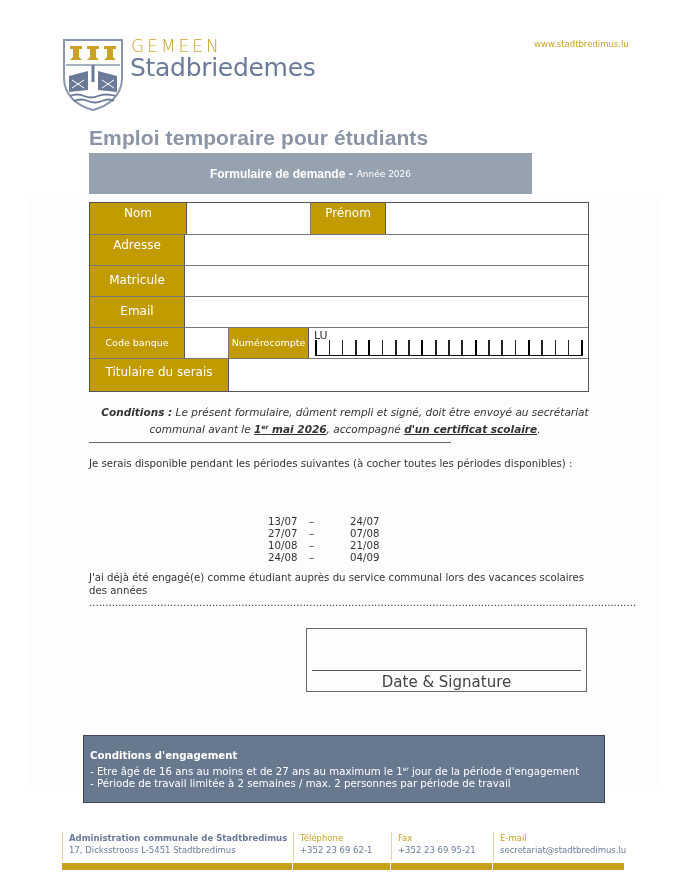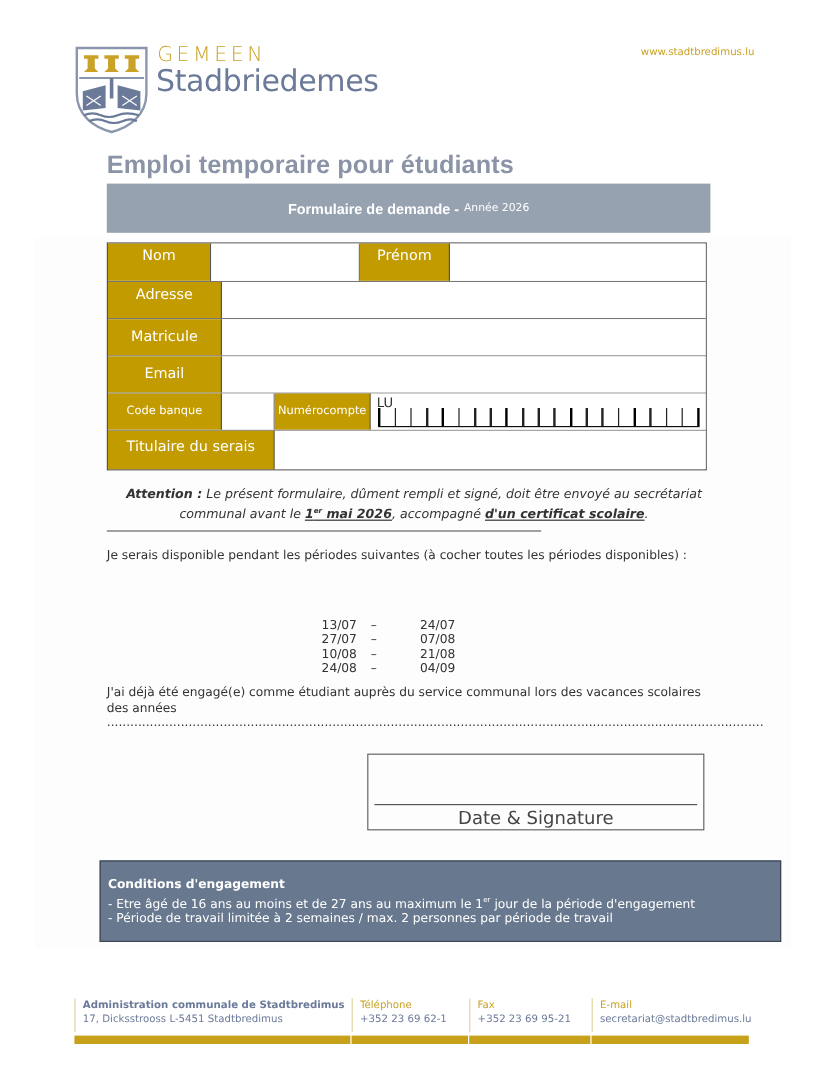--- a/index.html
+++ b/index.html
@@ -7,21 +7,21 @@
     .page-tint { position:absolute; left:29px; top:198px; width:630px; height:592px; background:#fdfdfd; }
 
     
     .logo { position:absolute; left:62px; top:38px; width:62px; height:74px; }
     .brand-small { position:absolute; left:131px; top:36px; font-size:17px; letter-spacing:3px; color:#c9a227; font-family:"DejaVu Sans",sans-serif; font-weight:300; }
     .brand-big { position:absolute; left:130px; top:53px; font-size:25px; color:#6b7a99; font-family:"DejaVu Sans",sans-serif; letter-spacing:-0.3px; }
     .website { position:absolute; left:534px; top:39px; font-size:8.5px; color:#c9a227; }
 
     
     .title { position:absolute; left:89px; top:126px; font-size:21px; font-weight:bold; color:#8a94a6; font-family:"Liberation Sans",sans-serif; letter-spacing:0.1px; }
-    .banner { position:absolute; left:89px; top:153px; width:503px; height:41px; background:#97a2b0; color:#fff; display:flex; align-items:center; justify-content:center; font-size:11px; }
+    .banner { position:absolute; left:89px; top:153px; width:443px; height:41px; background:#97a2b0; color:#fff; display:flex; align-items:center; justify-content:center; font-size:11px; }
     .banner b { font-weight:bold; font-family:"Liberation Sans",sans-serif; font-size:12px; }
     .banner span.sub { font-size:9px; margin-left:4px; }
 
     
     .form { position:absolute; left:89px; top:202px; width:500px; border:1px solid #555; box-sizing:border-box; }
     .row { display:flex; border-top:1px solid #777; height:31px; box-sizing:border-box; }
     .row:first-child { border-top:none; }
     .lbl { background:#c29b00; color:#fff; font-size:12px; text-align:center; padding-top:3px; box-sizing:border-box; border-right:1px solid #555; }
     .lbl.small { font-size:9.5px; display:flex; align-items:center; justify-content:center; padding-top:0; line-height:1.2; }
     .fld { background:#fff; box-sizing:border-box; }
@@ -44,21 +44,21 @@
     .periods .a { width:41px; }
     .periods .d { width:41px; text-align:left; padding-left:0; }
     .para2 { position:absolute; left:89px; top:572px; width:512px; font-size:10.2px; color:#333; line-height:12.5px; }
 
     
     .sig-box { position:absolute; left:306px; top:628px; width:281px; height:64px; border:1px solid #666; box-sizing:border-box; }
     .sig-line { position:absolute; left:5px; right:5px; top:41px; border-top:1px solid #555; }
     .sig-label { position:absolute; left:0; right:0; top:44px; text-align:center; font-size:15px; color:#444; }
 
     
-    .cond { position:absolute; left:83px; top:717px; width:568px; height:68px; background:#67788f; border:1px solid #3d4656; box-sizing:border-box; color:#fff; font-size:10.2px; padding:14px 6px 0 6px; line-height:12.5px; }
+    .cond { position:absolute; left:83px; top:735px; width:522px; height:68px; background:#67788f; border:1px solid #3d4656; box-sizing:border-box; color:#fff; font-size:10.2px; padding:14px 6px 0 6px; line-height:12.5px; }
     .cond b { font-weight:bold; }
 
     
     .footer { position:absolute; left:62px; top:832px; width:562px; height:38px; }
     .fcol { position:absolute; top:0; height:28px; border-left:1px solid #e4d5a0; padding-left:6px; font-size:8.5px; line-height:12px; }
     .fcol .h { color:#c9a227; }
     .fcol .h.dark { color:#6b7a99; font-weight:bold; }
     .fcol .v { color:#6b7a99; }
     .fbar { position:absolute; top:31px; height:7px; background:#c7a11a; }
   </style>
@@ -89,21 +89,21 @@
 <div class="website">www.stadtbredimus.lu</div>
 
 <div class="title">Emploi temporaire pour étudiants</div>
 <div class="banner">
   <b>Formulaire de demande -</b>
   <span class="sub">Année 2026</span>
 </div>
 
 <div class="form">
   <div class="row">
-    <div class="lbl" style="width:86px">Nom</div>
+    <div class="lbl" style="width:97px">Nom</div>
     <div class="fld br" style="width:124px"></div>
     <div class="lbl" style="width:75px">Prénom</div>
     <div class="fld" style="flex:1"></div>
   </div>
   <div class="row">
     <div class="lbl" style="width:95px">Adresse</div>
     <div class="fld" style="flex:1"></div>
   </div>
   <div class="row">
     <div class="lbl" style="width:95px;padding-top:7px">Matricule</div>
@@ -147,21 +147,21 @@
         </div>
     </div>
   </div>
   <div class="row" style="height:33px">
     <div class="lbl" style="width:139px;padding-top:6px">Titulaire du serais</div>
     <div class="fld" style="flex:1"></div>
   </div>
 </div>
 
 <div class="attention">
-  <b>Attention :</b><span> Le présent formulaire, dûment rempli et signé, doit être envoyé au secrétariat communal avant le </span><u><b><span>1</span><sup style="font-size:6px">er</sup><span> mai 2026</span></b></u><span>, accompagné </span><u><b>d'un certificat scolaire</b></u><span>.</span>
+  <b>Conditions :</b><span> Le présent formulaire, dûment rempli et signé, doit être envoyé au secrétariat communal avant le </span><u><b><span>1</span><sup style="font-size:6px">er</sup><span> mai 2026</span></b></u><span>, accompagné </span><u><b>d'un certificat scolaire</b></u><span>.</span>
 </div>
 <div class="sep-line"></div>
 
 <div class="para">
   <div style="text-align:left">Je serais disponible pendant les périodes suivantes (à cocher toutes les périodes disponibles) :</div>
 </div>
 
 <div class="periods" id="periods">
     <div class="prow">
       <span class="a">13/07</span>

